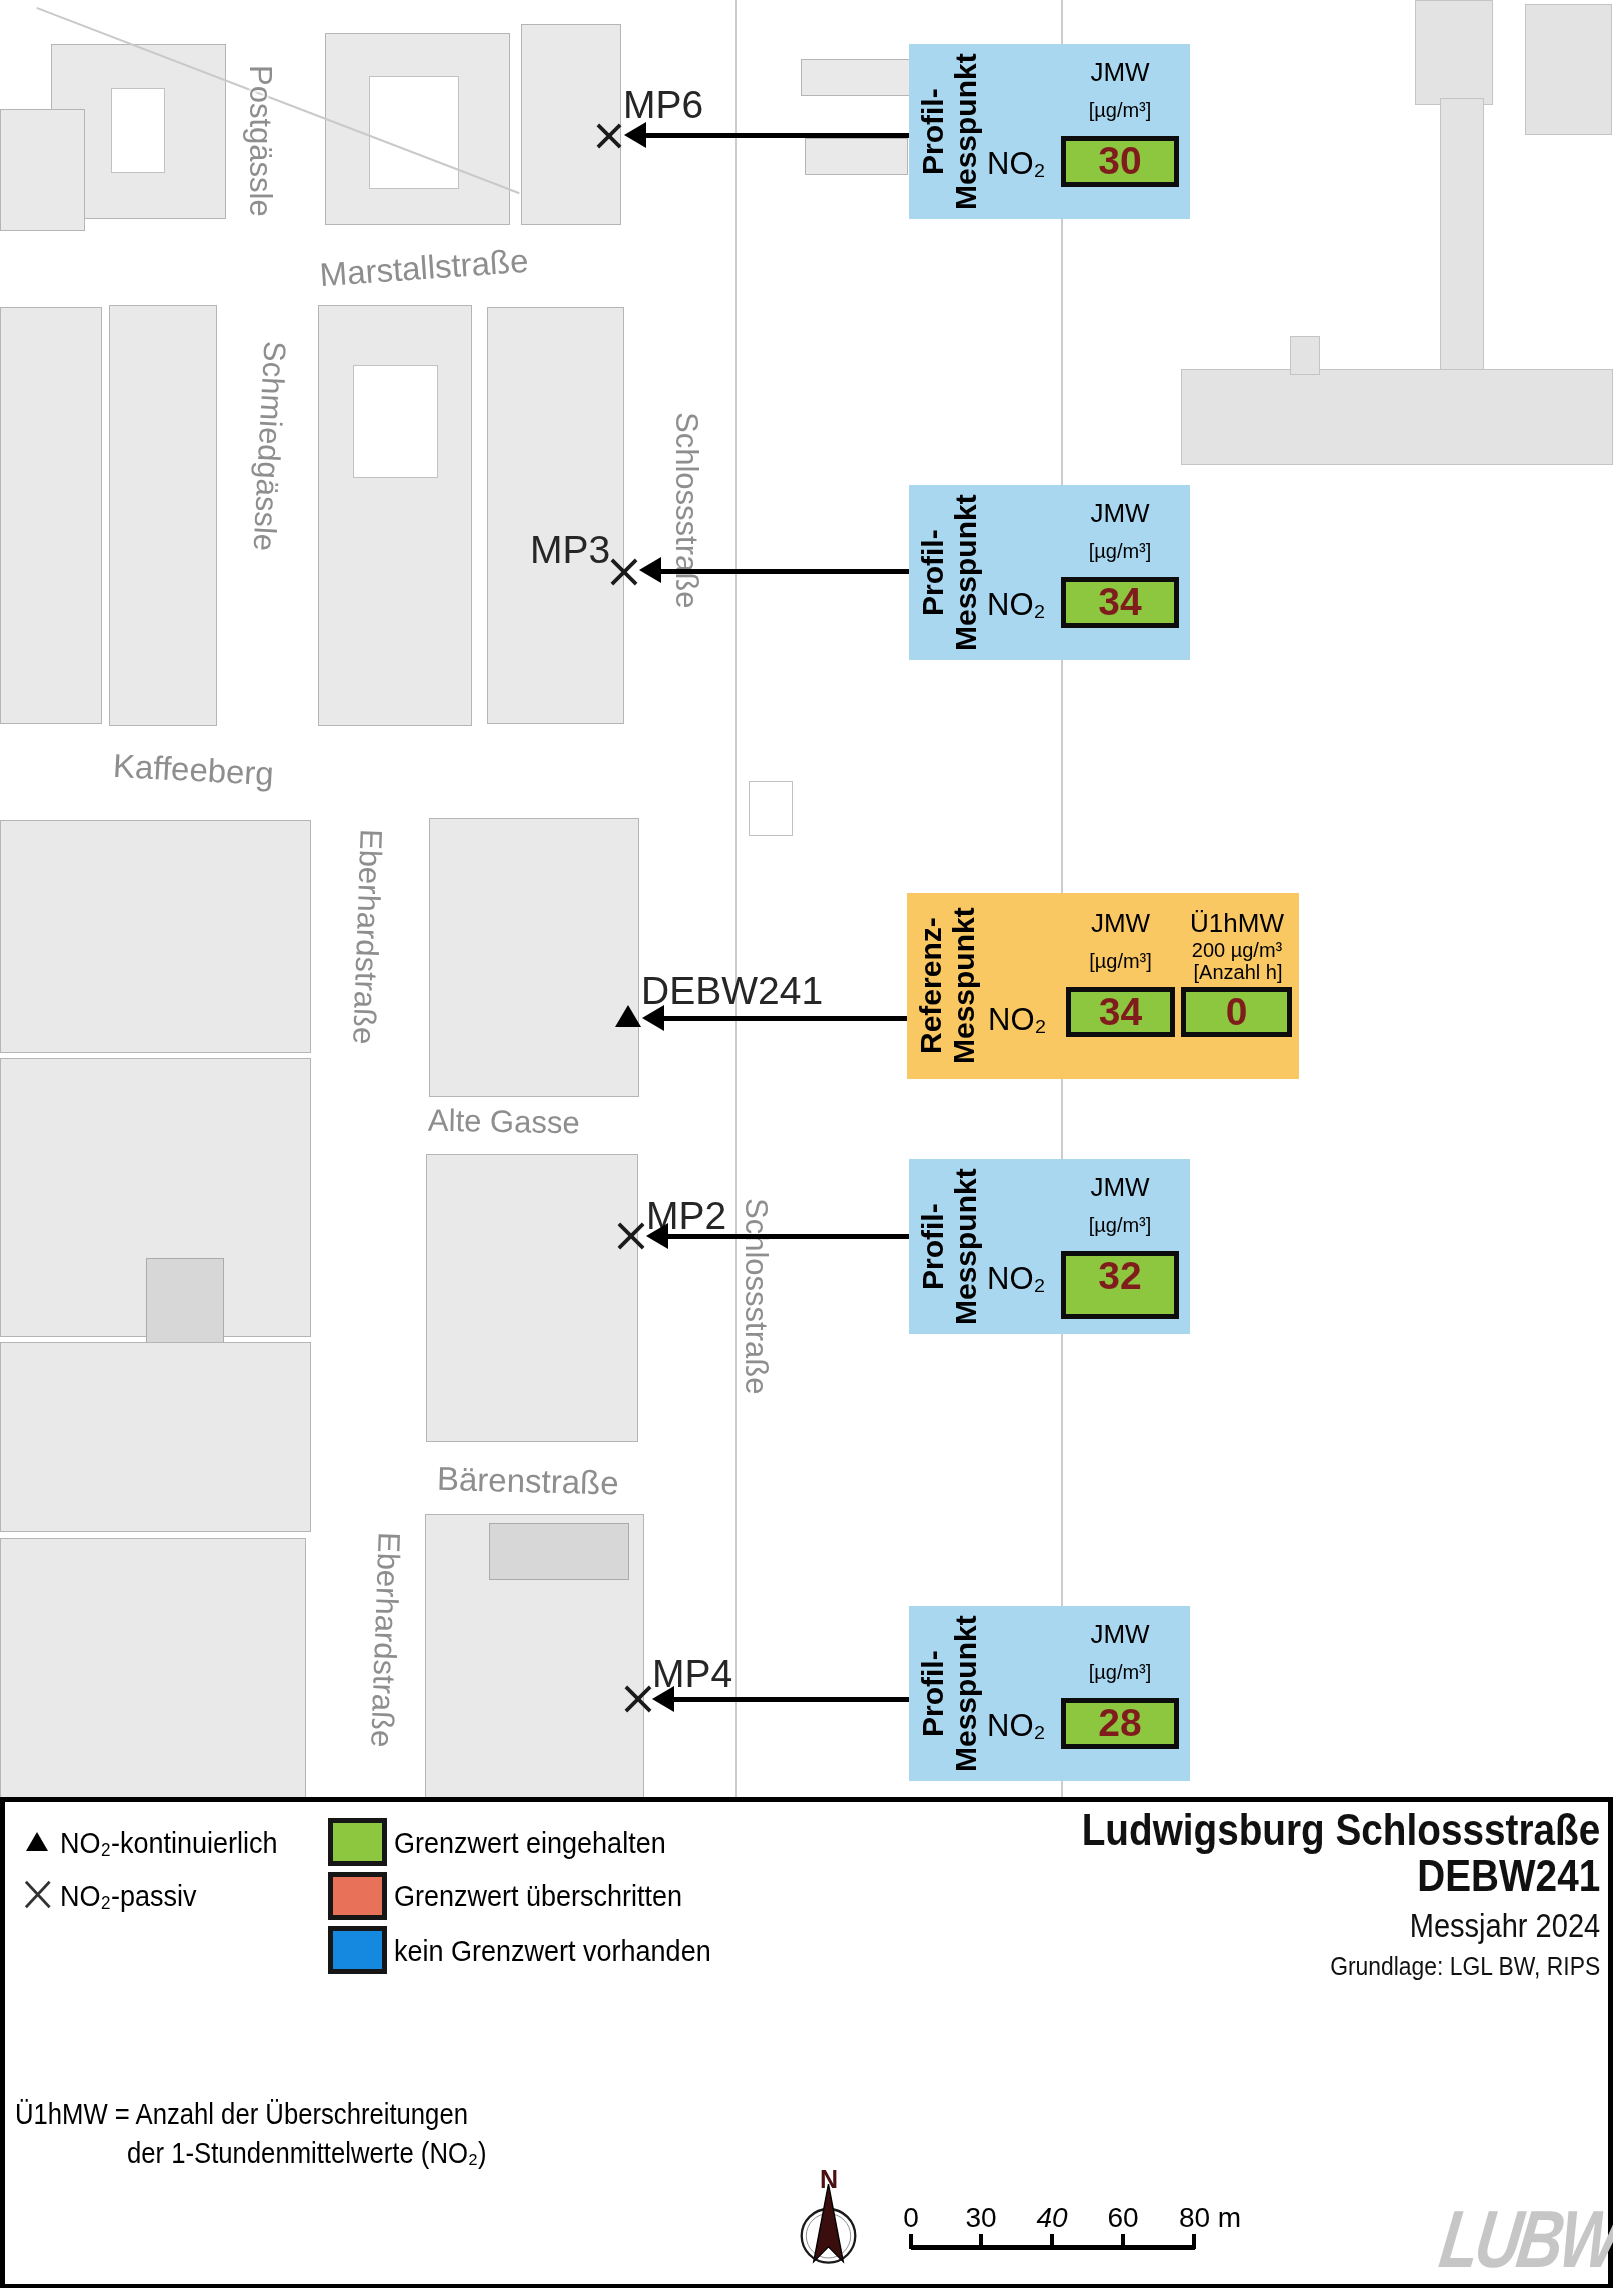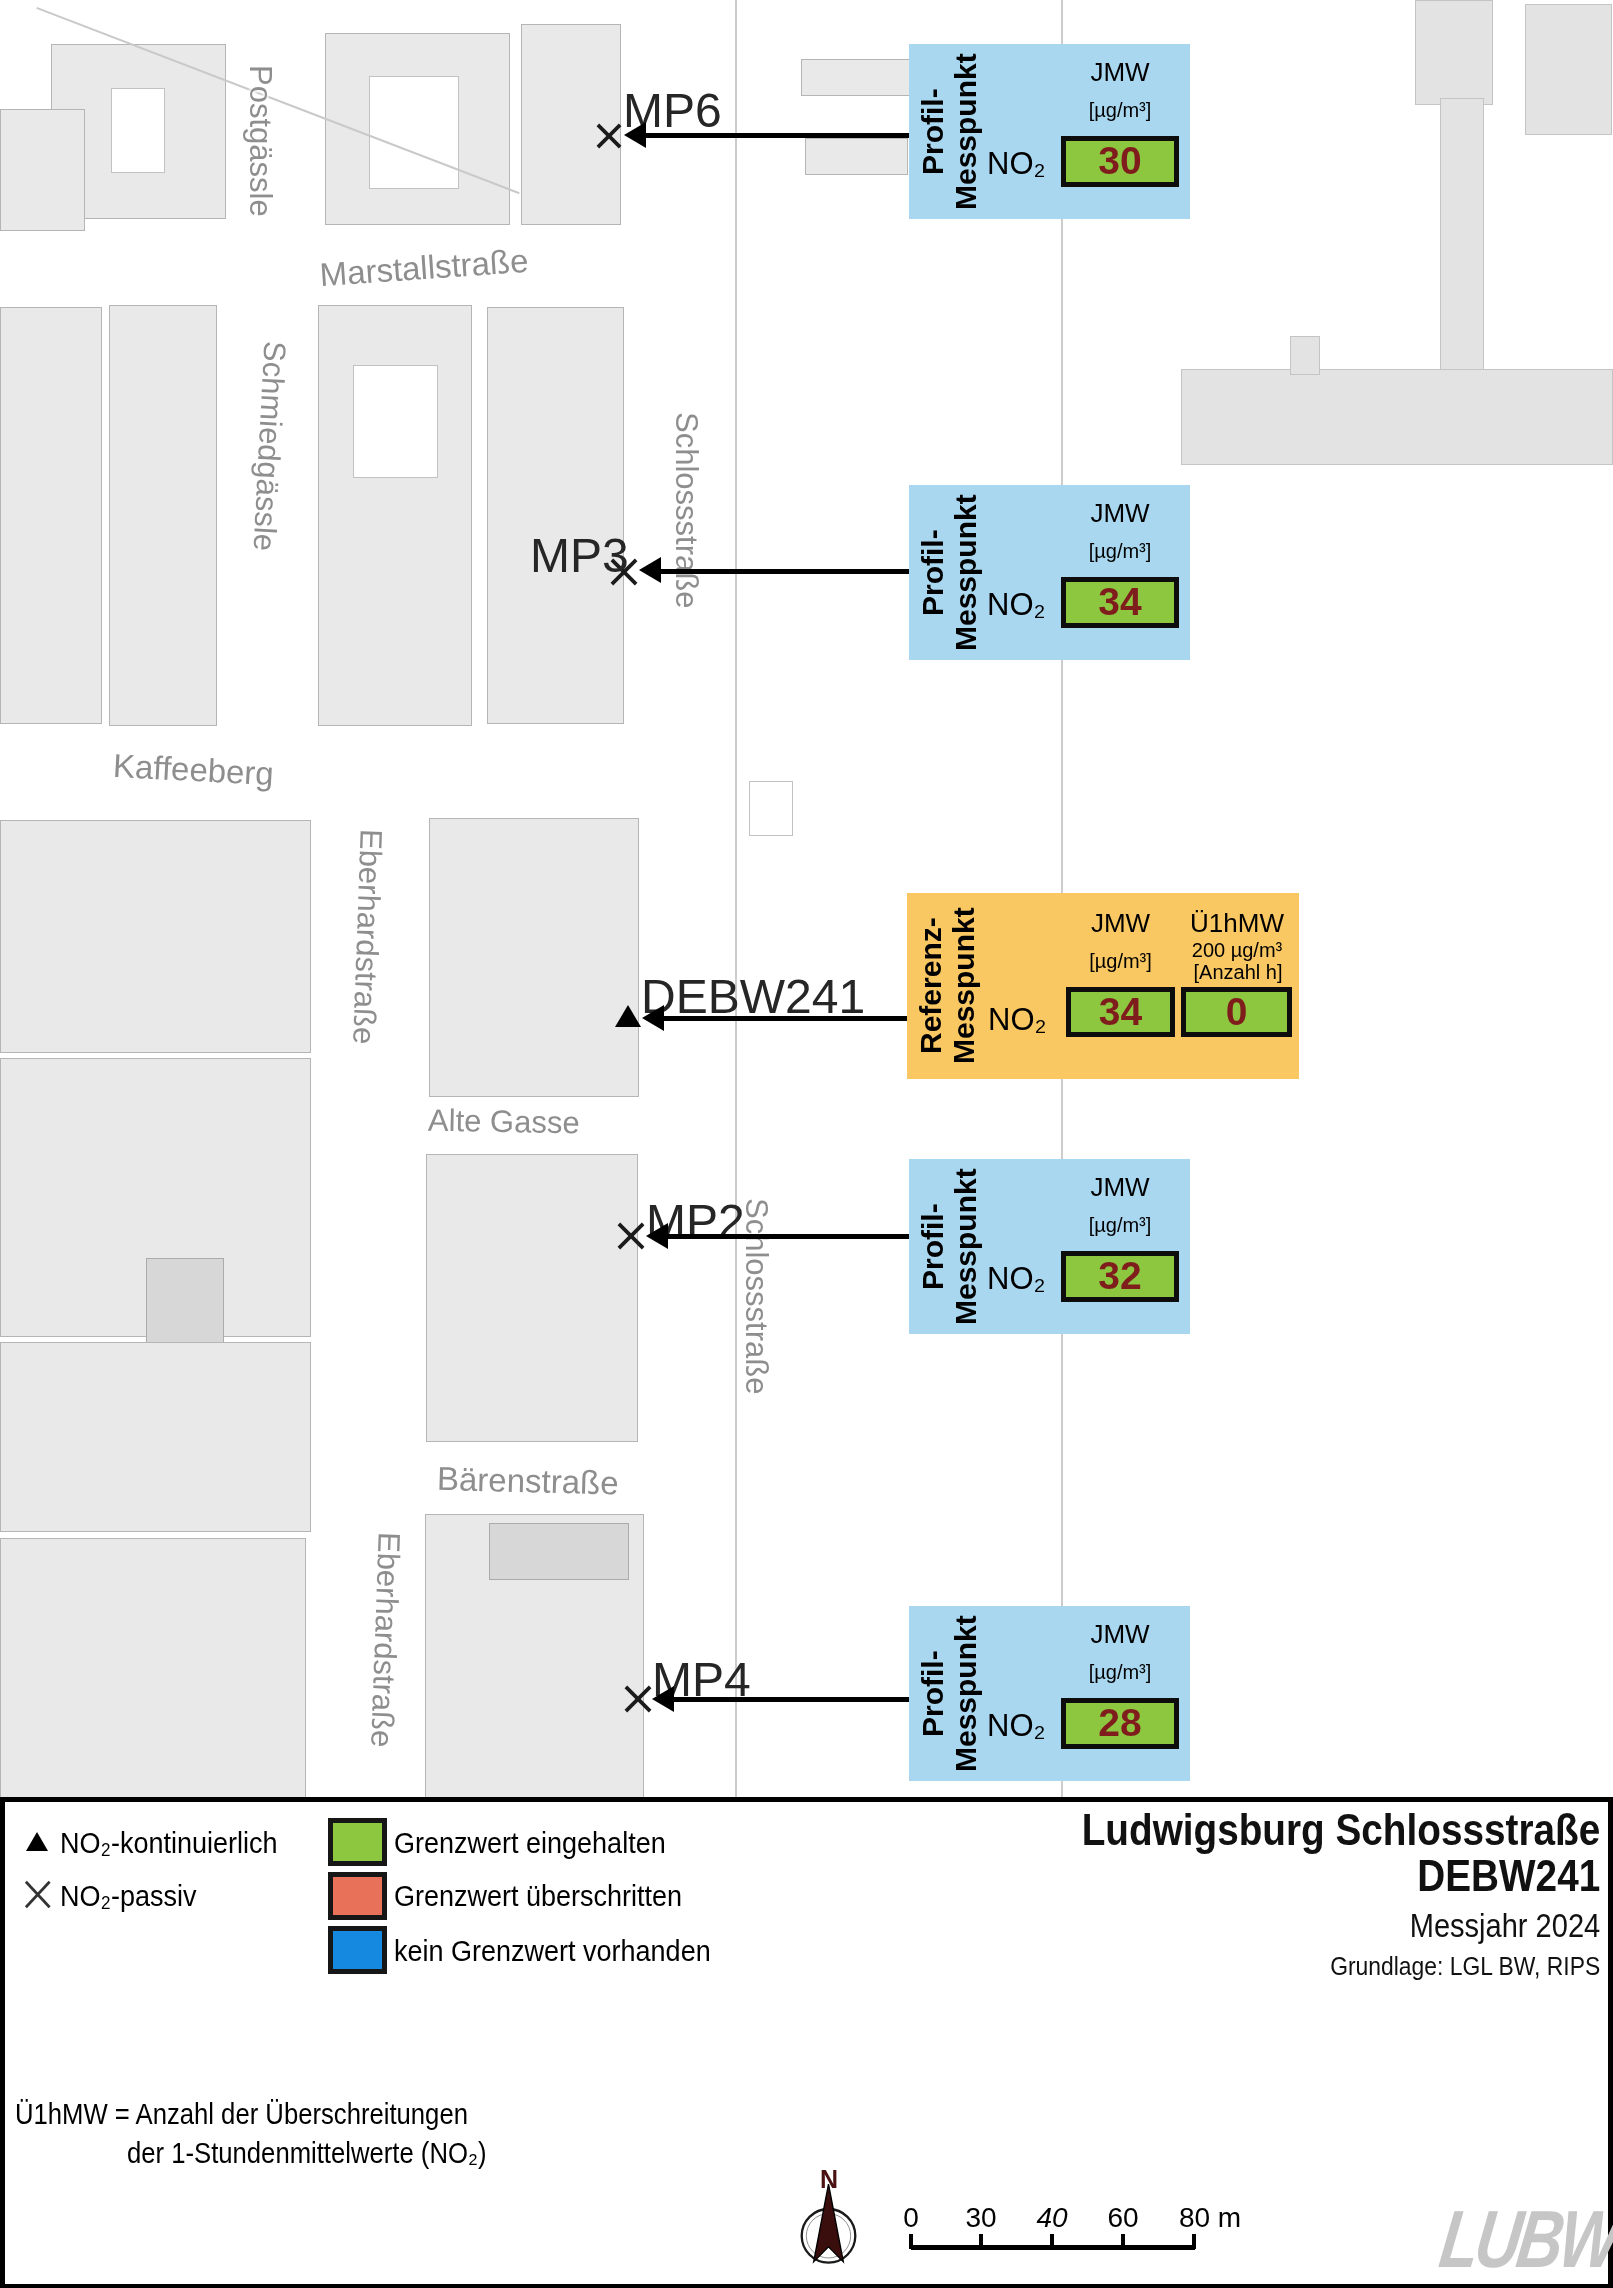--- a/index.html
+++ b/index.html
@@ -10,21 +10,21 @@
   .b{position:absolute;background:#e9e9e9;border:0.9px solid #b5b5b5;box-sizing:border-box;}
   .bw{position:absolute;background:#ffffff;border:0.9px solid #c2c2c2;box-sizing:border-box;}
   .bd{position:absolute;background:#d7d7d7;border:0.9px solid #ababab;box-sizing:border-box;}
   .bc{position:absolute;background:#e3e3e3;border:0.9px solid #c4c4c4;box-sizing:border-box;}
   .sl{position:absolute;width:1.8px;background:#cccccc;}
   .dl{position:absolute;height:1.8px;background:#c9c9c9;transform-origin:left top;}
   .slab{position:absolute;color:#8e8e8e;font-size:33px;white-space:nowrap;
         text-shadow:0 0 3.7px #fff,0 0 3.7px #fff,0 0 3.7px #fff,0 0 3.7px #fff;}
   .vslab{position:absolute;color:#8e8e8e;font-size:31px;writing-mode:vertical-rl;white-space:nowrap;
         text-shadow:0 0 3.7px #fff,0 0 3.7px #fff,0 0 3.7px #fff,0 0 3.7px #fff;}
-  .ptlab{position:absolute;color:#262626;font-size:48px;white-space:nowrap;}
+  .ptlab{position:absolute;color:#262626;font-size:39px;white-space:nowrap;}
   .conn{position:absolute;height:4.6px;background:#000;}
   .ah{position:absolute;width:0;height:0;border-top:13px solid transparent;
       border-bottom:13px solid transparent;border-right:22px solid #000;}
   .tri{position:absolute;width:0;height:0;border-left:13px solid transparent;
        border-right:13px solid transparent;border-bottom:22px solid #000;}
   .xmark{position:absolute;}
   
   .pbox{position:absolute;left:909px;width:281px;height:175px;background:#a9d7f0;}
   .rbox{position:absolute;left:907px;top:893px;width:392px;height:186px;background:#fac863;}
   .vlabel{position:absolute;left:7.4px;top:0;height:100%;writing-mode:vertical-rl;
@@ -181,21 +181,21 @@
     </div>
 
     <div class="pbox" style="top:1159px;">
       <div class="vlabel">
         <div>Profil-</div>
         <div>Messpunkt</div>
       </div>
       <div class="hdr" style="left:152px;top:13px;width:118px;">JMW</div>
       <div class="sub" style="left:152px;top:55px;width:118px;">[µg/m³]</div>
       <div class="species" style="left:78px;top:102px;">NO₂</div>
-      <div class="vbox" style="left:152px;top:92px;width:118px;height:51px;line-height:40px;">32</div>
+      <div class="vbox" style="left:152px;top:92px;width:118px;height:68px;line-height:40px;">32</div>
     </div>
 
     <div class="pbox" style="top:1606px;">
       <div class="vlabel">
         <div>Profil-</div>
         <div>Messpunkt</div>
       </div>
       <div class="hdr" style="left:152px;top:13px;width:118px;">JMW</div>
       <div class="sub" style="left:152px;top:55px;width:118px;">[µg/m³]</div>
       <div class="species" style="left:78px;top:102px;">NO₂</div>

